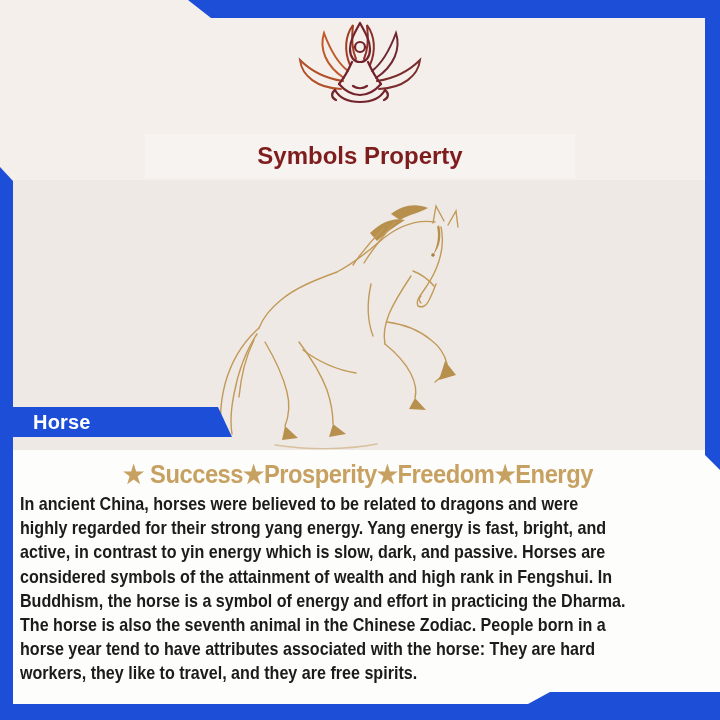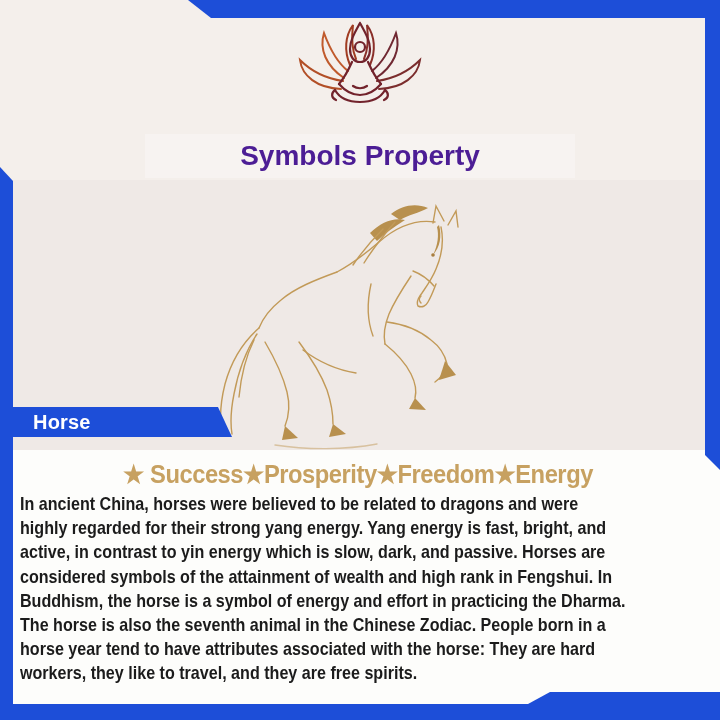--- a/index.html
+++ b/index.html
@@ -24,22 +24,22 @@
     clip-path:polygon(0 12px,22px 0,100% 0,100% 100%,0 100%);}
   .ribbon-horse{left:10px;top:407px;width:222px;height:30px;
     clip-path:polygon(0 0,calc(100% - 14px) 0,100% 100%,0 100%);
     color:#ffffff;font-weight:bold;font-size:20px;line-height:30px;padding-left:0;}
   .ribbon-horse span{display:inline-block;padding-left:23px;letter-spacing:0.2px;}
   
   .logo-wrap{position:absolute;left:295px;top:20px;width:130px;height:84px;}
   .brand-name{position:absolute;left:0;top:103px;width:720px;text-align:center;
     font-family:"Liberation Serif",serif;font-weight:600;font-size:19px;
     letter-spacing:3.5px;color:#3e3c3b;margin-top:45px;}
-  .sym-title{width:100%;text-align:center;font-weight:bold;font-size:28px;
-    line-height:44px;color:#4c1d95;}
+  .sym-title{width:100%;text-align:center;font-weight:bold;font-size:24px;
+    line-height:44px;color:#7f1d1d;}
   
   .horse-art{position:absolute;left:195px;top:192px;width:300px;height:260px;}
   
   .attr-line{position:absolute;left:13px;top:460px;width:690px;text-align:center;
     font-weight:bold;font-size:25px;color:#c7a161;letter-spacing:-0.5px;
     transform:scaleX(0.95);transform-origin:center top;}
   
   .desc{position:absolute;left:20px;top:492px;width:790px;
     transform:scaleX(0.87);transform-origin:left top;}
   .desc .line{white-space:nowrap;font-weight:bold;font-size:18.5px;

